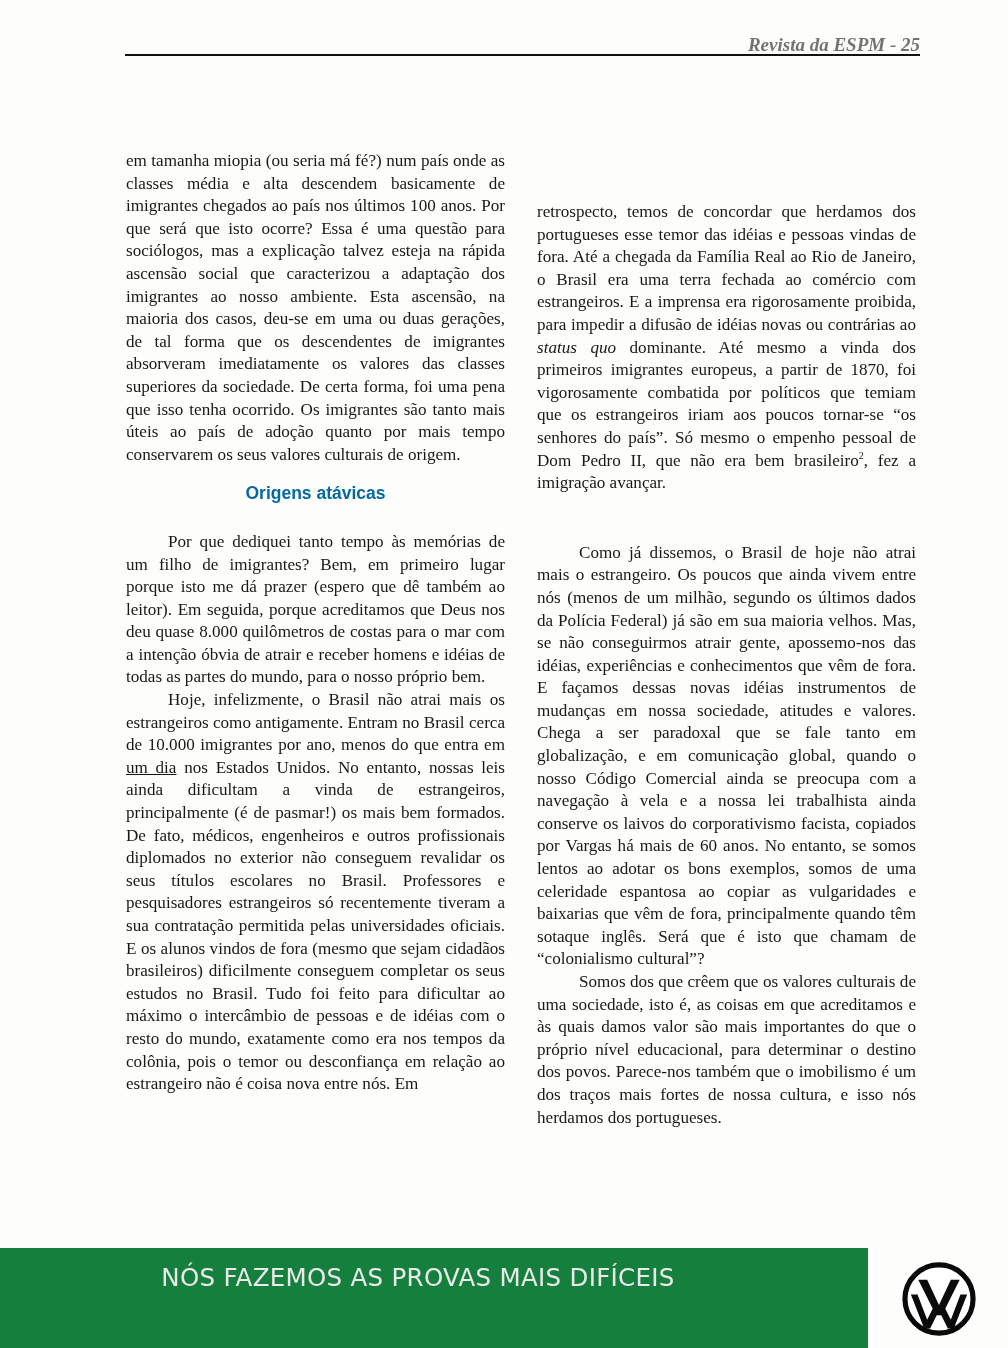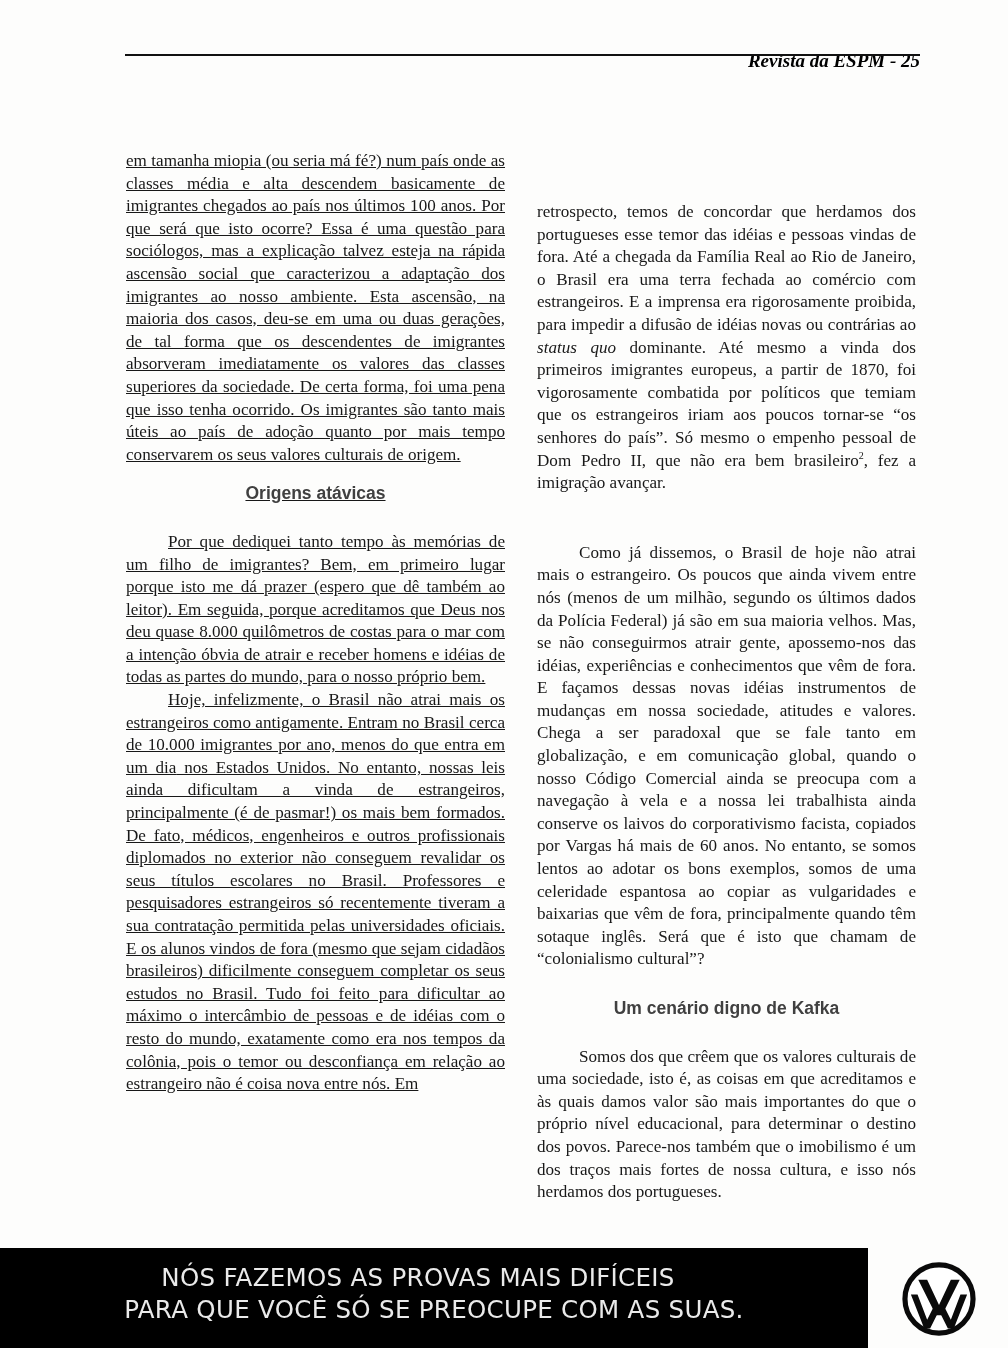--- a/index.html
+++ b/index.html
@@ -25,72 +25,71 @@
     }
     .running-header .title {
       position: absolute;
       right: 0;
       top: 0;
       font-family: "Liberation Serif", serif;
       font-style: italic;
       font-weight: bold;
       font-size: 19px;
       line-height: 22px;
-      color: #000000;
-      margin-top: 16px;
+      color: #737373;
     }
     .running-header .rule {
       position: absolute;
       left: 0;
       right: 0;
       top: 20px;
       height: 2px;
       background: #111;
     }
 
     .column {
       position: absolute;
       top: 150px;
       width: 379px;
       font-size: 17.1px;
       line-height: 22.6px;
       text-align: justify;
       color: #181818;
     }
-    .col-left { left: 126px; text-decoration: underline; }
+    .col-left { left: 126px; }
     .col-right { left: 537px; top: 154px; }
 
     .column p {
       margin: 0;
       text-align: justify;
     }
     .column p.indent { text-indent: 42px; }
     .column p.last-line-left { text-align-last: left; margin-top: 47px; }
 
     .section-heading {
       font-family: "Liberation Sans", "DejaVu Sans", sans-serif;
       font-weight: bold;
       font-size: 17.5px;
       text-align: center;
-      color: #404040;
+      color: #0369a1;
       margin: 15px;
     }
     .col-left .section-heading { margin-top: 16px; margin-bottom: 26px; }
     .col-right .section-heading { margin-top: 26px; margin-bottom: 26px; }
     u.emph { text-decoration: underline; }
     i.latin { font-style: italic; }
     sup.fn { font-size: 10px; line-height: 0; vertical-align: super; }
 
     .ad-banner {
       position: absolute;
       left: 0;
       top: 1248px;
       width: 868px;
       height: 100px;
-      background: #000000;
+      background: #15803d;
       color: #eaeaea;
       font-family: "DejaVu Sans", "Liberation Sans", sans-serif;
       font-size: 24.5px;
       line-height: 31px;
       letter-spacing: 0.3px;
       text-align: center;
     }
     .ad-banner .line {
       position: absolute;
       left: 0;
@@ -120,27 +119,25 @@
 <div class="column col-left">
   <p>em tamanha miopia (ou seria má fé?) num país onde as classes média e alta descendem basicamente de imigrantes chegados ao país nos últimos 100 anos. Por que será que isto ocorre? Essa é uma questão para sociólogos, mas a explicação talvez esteja na rápida ascensão social que caracterizou a adaptação dos imigrantes ao nosso ambiente. Esta ascensão, na maioria dos casos, deu-se em uma ou duas gerações, de tal forma que os descendentes de imigrantes absorveram imediatamente os valores das classes superiores da sociedade. De certa forma, foi uma pena que isso tenha ocorrido. Os imigrantes são tanto mais úteis ao país de adoção quanto por mais tempo conservarem os seus valores culturais de origem.</p>
   <h2 class="section-heading">Origens atávicas</h2>
   <p class="indent">Por que dediquei tanto tempo às memórias de um filho de imigrantes? Bem, em primeiro lugar porque isto me dá prazer (espero que dê também ao leitor). Em seguida, porque acreditamos que Deus nos deu quase 8.000 quilômetros de costas para o mar com a intenção óbvia de atrair e receber homens e idéias de todas as partes do mundo, para o nosso próprio bem.</p>
   <p class="indent"><span>Hoje, infelizmente, o Brasil não atrai mais os estrangeiros como antigamente. Entram no Brasil cerca de 10.000 imigrantes por ano, menos do que entra em </span><u class="emph">um dia</u><span> nos Estados Unidos. No entanto, nossas leis ainda dificultam a vinda de estrangeiros, principalmente (é de pasmar!) os mais bem formados. De fato, médicos, engenheiros e outros profissionais diplomados no exterior não conseguem revalidar os seus títulos escolares no Brasil. Professores e pesquisadores estrangeiros só recentemente tiveram a sua contratação permitida pelas universidades oficiais. E os alunos vindos de fora (mesmo que sejam cidadãos brasileiros) dificilmente conseguem completar os seus estudos no Brasil. Tudo foi feito para dificultar ao máximo o intercâmbio de pessoas e de idéias com o resto do mundo, exatamente como era nos tempos da colônia, pois o temor ou desconfiança em relação ao estrangeiro não é coisa nova entre nós. Em</span></p>
 </div>
 
 <div class="column col-right">
   <p class="last-line-left"><span>retrospecto, temos de concordar que herdamos dos portugueses esse temor das idéias e pessoas vindas de fora. Até a chegada da Família Real ao Rio de Janeiro, o Brasil era uma terra fechada ao comércio com estrangeiros. E a imprensa era rigorosamente proibida, para impedir a difusão de idéias novas ou contrárias ao </span><i class="latin">status quo</i><span> dominante. Até mesmo a vinda dos primeiros imigrantes europeus, a partir de 1870, foi vigorosamente combatida por políticos que temiam que os estrangeiros iriam aos poucos tornar-se “os senhores do país”.  Só mesmo o empenho pessoal de Dom Pedro II, que não era bem brasileiro</span><sup class="fn">2</sup><span>, fez a imigração avançar.</span></p>
   <p class="indent last-line-left">Como já dissemos, o Brasil de hoje não atrai mais o estrangeiro. Os poucos que ainda vivem entre nós (menos de um milhão, segundo os últimos dados da Polícia Federal)  já são em sua maioria velhos. Mas, se não conseguirmos atrair gente, apossemo-nos das idéias, experiências e conhecimentos que vêm de fora. E façamos dessas novas idéias instrumentos de mudanças em nossa sociedade, atitudes e valores. Chega a ser paradoxal que se fale tanto em globalização, e em comunicação global, quando o nosso Código Comercial ainda se preocupa com a navegação à vela e a nossa lei trabalhista ainda conserve os laivos do corporativismo facista, copiados por Vargas há mais de 60 anos. No entanto, se somos lentos ao adotar os bons exemplos, somos de uma celeridade espantosa ao copiar as vulgaridades e baixarias que vêm de fora, principalmente quando têm sotaque inglês. Será que é isto que chamam de “colonialismo cultural”?</p>
-  <h2 class="section-heading">Um cenário digno de Kafka</h2>
   <p class="indent">Somos dos que crêem que os valores culturais de uma sociedade, isto é, as coisas em que acreditamos e às quais damos valor são mais importantes do que o próprio nível educacional, para determinar o destino dos povos. Parece-nos também que o imobilismo é um dos traços mais fortes de nossa cultura, e isso nós herdamos dos portugueses.</p>
 </div>
 
 <div class="ad-banner">
   <div class="line line-1">NÓS FAZEMOS AS PROVAS MAIS DIFÍCEIS</div>
-  <div class="line line-2">PARA QUE VOCÊ SÓ SE PREOCUPE COM AS SUAS.</div>
 </div>
 
 <div class="vw-logo">
   <svg width="74" height="74" viewBox="0 0 100 100">
     <circle cx="50" cy="50" r="46" fill="#ffffff" stroke="#0a0a0a" stroke-width="7"></circle>
 
     <path d="M22 24 L34 24 L50 58 L66 24 L78 24 L54 72 L46 72 Z" fill="#0a0a0a"></path>
 
     <path d="M12 44 L21 44 L34 78 L44 58 L56 58 L66 78 L79 44 L88 44 L70 90 L62 90 L50 66 L38 90 L30 90 Z" fill="#0a0a0a"></path>
 

